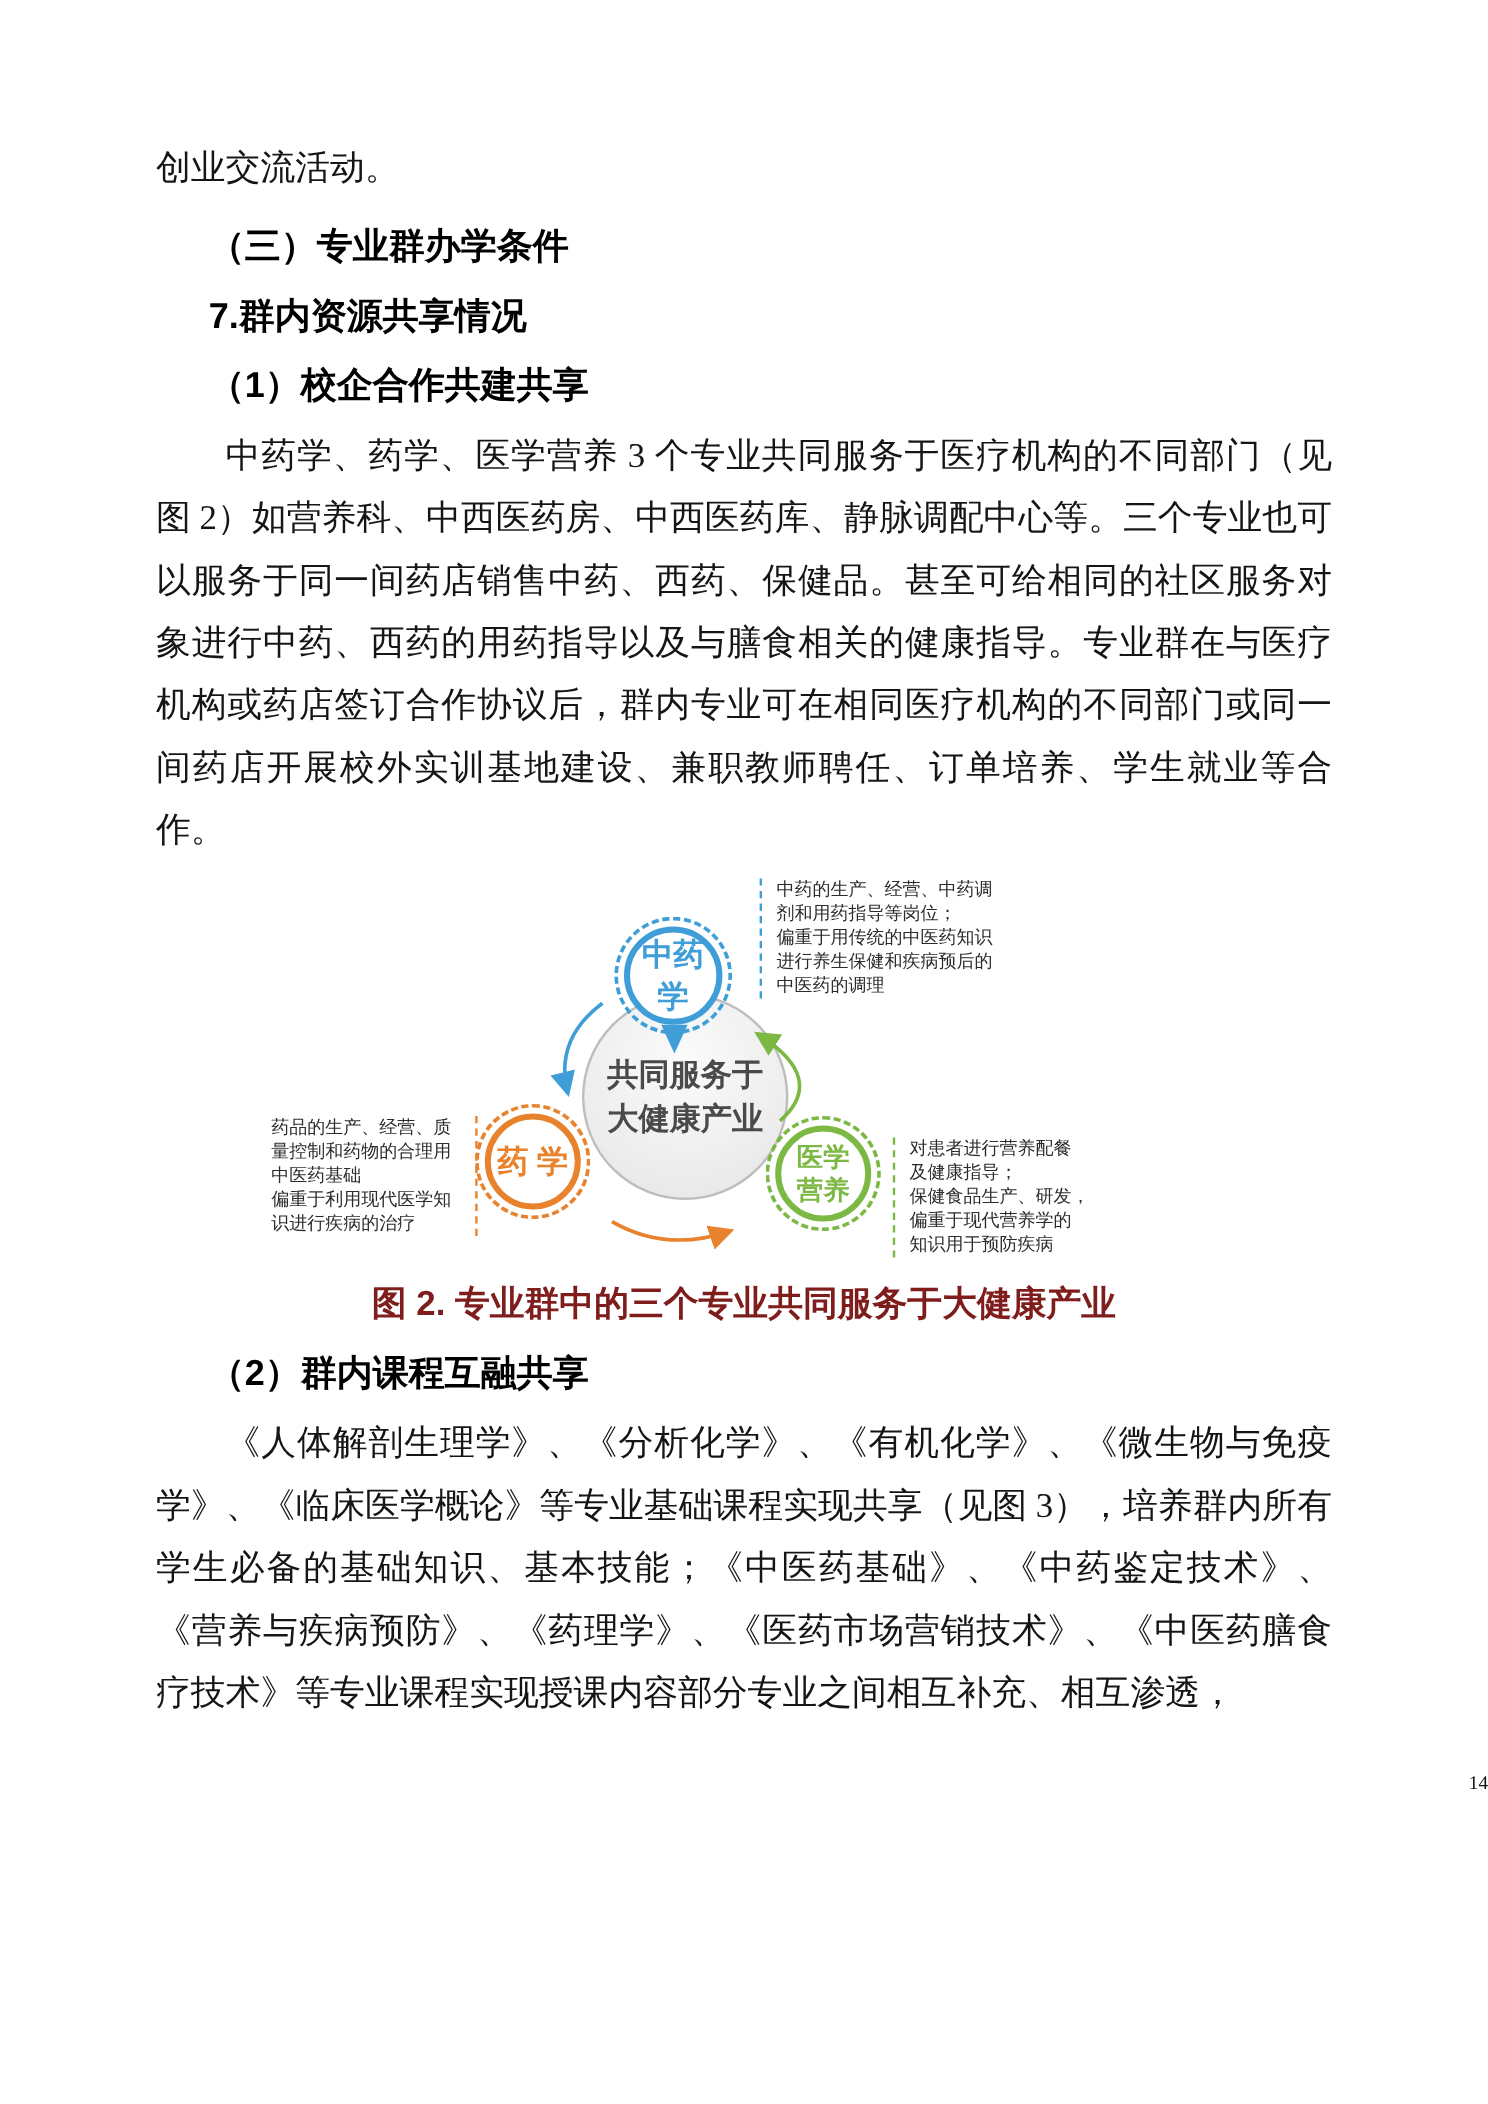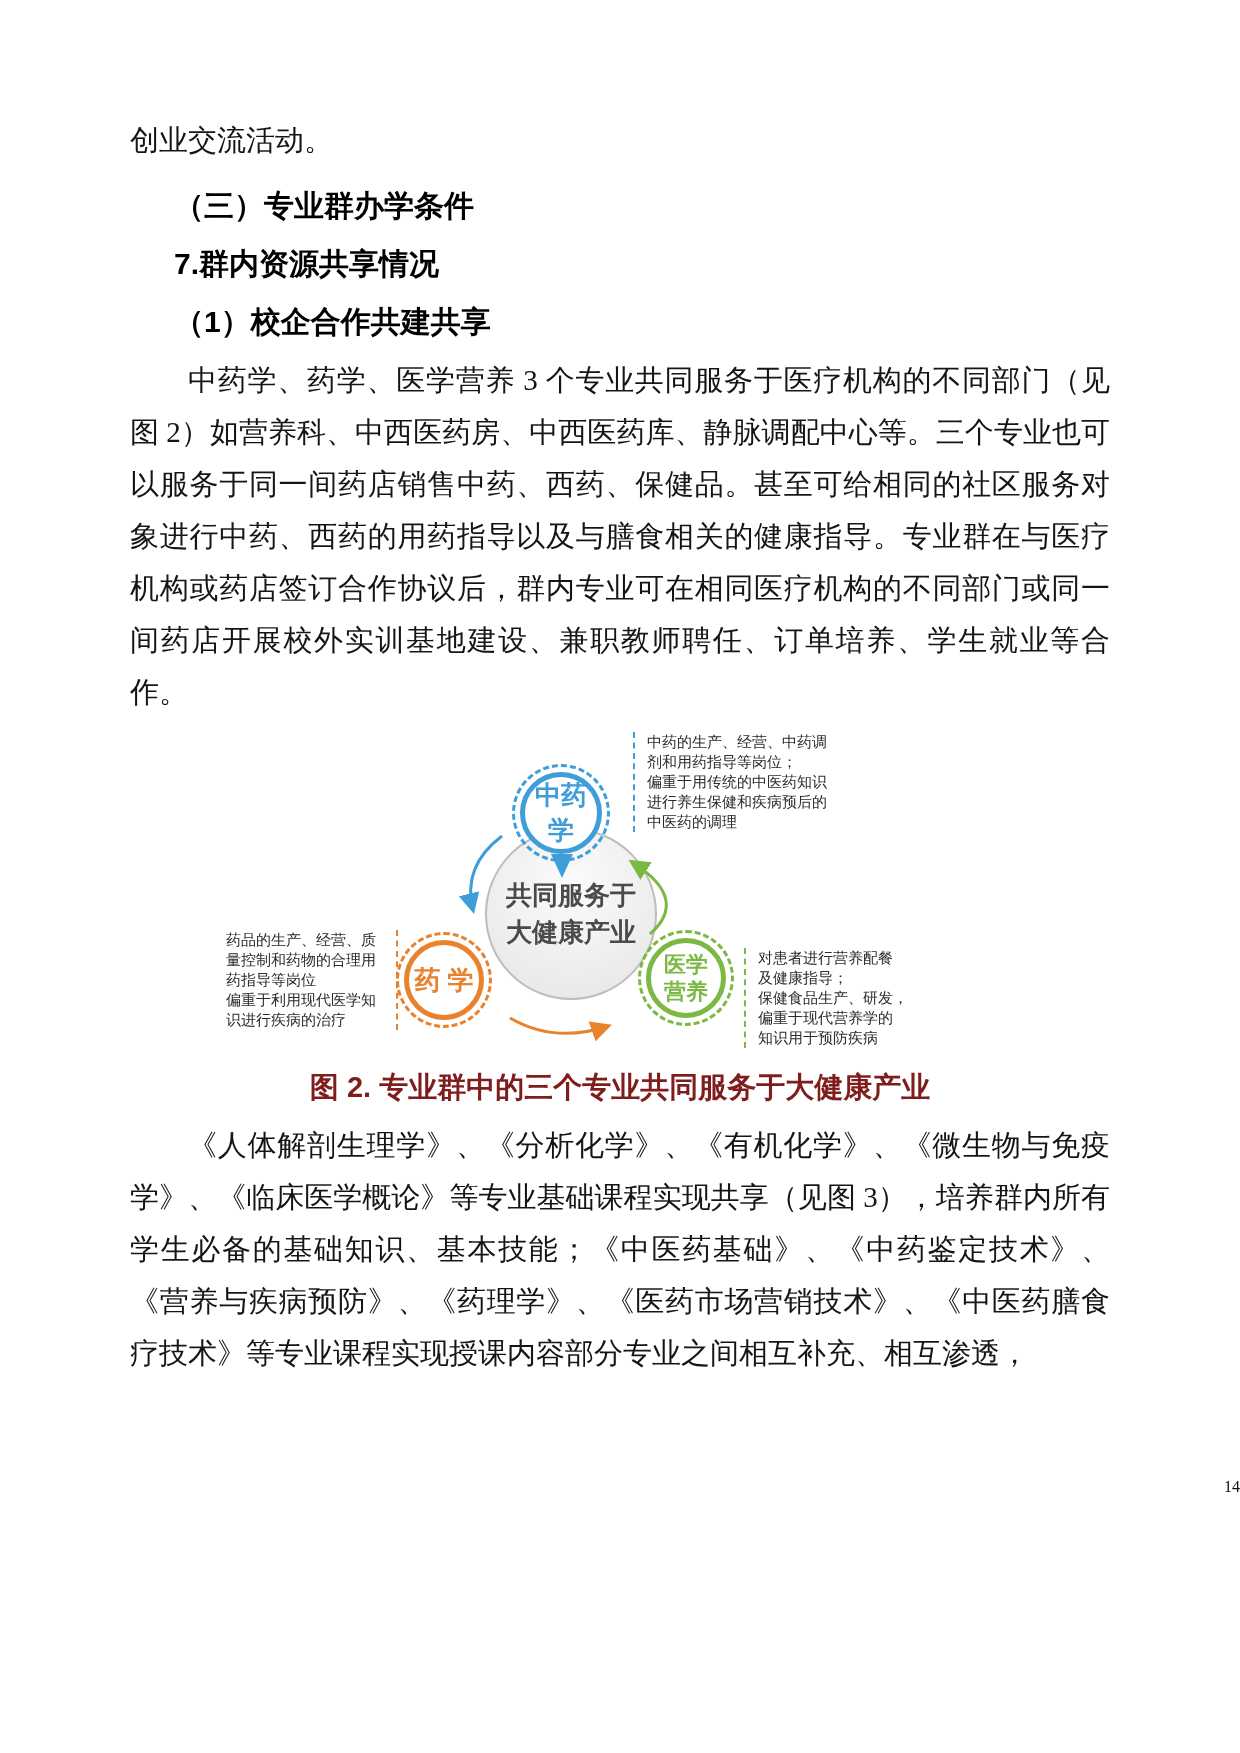--- a/index.html
+++ b/index.html
@@ -86,21 +86,21 @@
   }
   .node-inner {
     position: absolute;
     inset: 5px;
     border-radius: 50%;
     border: 5px solid;
     background: #fff;
     display: flex; align-items: center; justify-content: center;
   }
   .node-tcm       { left: 382px; top: 40px;  width: 98px; height: 98px; color: #3f9ed8; font-size: 26px; }
-  .node-pharmacy  { left: 266px; top: 208px; width: 96px; height: 96px; color: #e8822d; font-size: 26px; }
+  .node-pharmacy  { left: 266px; top: 196px; width: 96px; height: 96px; color: #e8822d; font-size: 26px; }
   .node-nutrition { left: 508px; top: 206px; width: 96px; height: 96px; color: #7cb844; font-size: 22px; line-height: 27px; }
 
   .ann {
     position: absolute;
     font-family: "Liberation Sans", sans-serif;
     font-size: 15px;
     line-height: 20px;
     color: #2b2b2b;
     z-index: 2;
     text-align: left;
@@ -198,32 +198,33 @@
         </div>
       </div>
 
       <div class="ann ann-tcm pre">中药的生产、经营、中药调
 剂和用药指导等岗位；
 偏重于用传统的中医药知识
 进行养生保健和疾病预后的
 中医药的调理</div>
       <div class="ann ann-pharmacy pre">药品的生产、经营、质
 量控制和药物的合理用
-药指导等岗位
+中医药基础
 偏重于利用现代医学知
 识进行疾病的治疗</div>
       <div class="ann ann-nutrition pre">对患者进行营养配餐
 及健康指导；
 保健食品生产、研发，
 偏重于现代营养学的
 知识用于预防疾病</div>
 
     </div>
 
     <div class="caption">图 2. 专业群中的三个专业共同服务于大健康产业</div>
 
+    <div class="heading h-sub">（2）群内课程互融共享</div>
 
     <p class="body-text para">《人体解剖生理学》、《分析化学》、《有机化学》、《微生物与免疫学》、《临床医学概论》等专业基础课程实现共享（见图 3），培养群内所有学生必备的基础知识、基本技能；《中医药基础》、《中药鉴定技术》、《营养与疾病预防》、《药理学》、《医药市场营销技术》、《中医药膳食疗技术》等专业课程实现授课内容部分专业之间相互补充、相互渗透，</p>
 
   </div>
 
   <div class="page-num">14</div>
 </div>
 
 </body></html>

